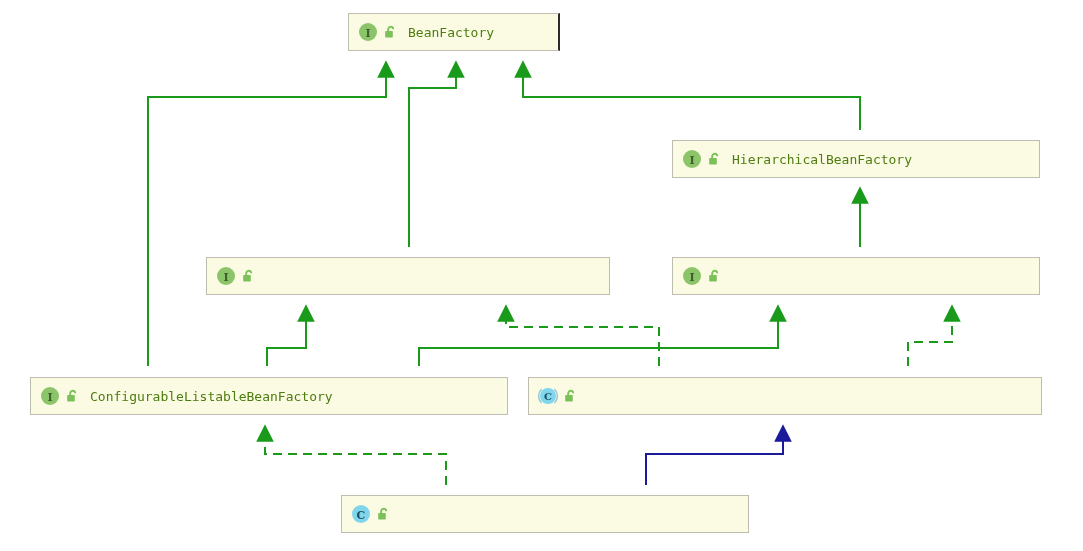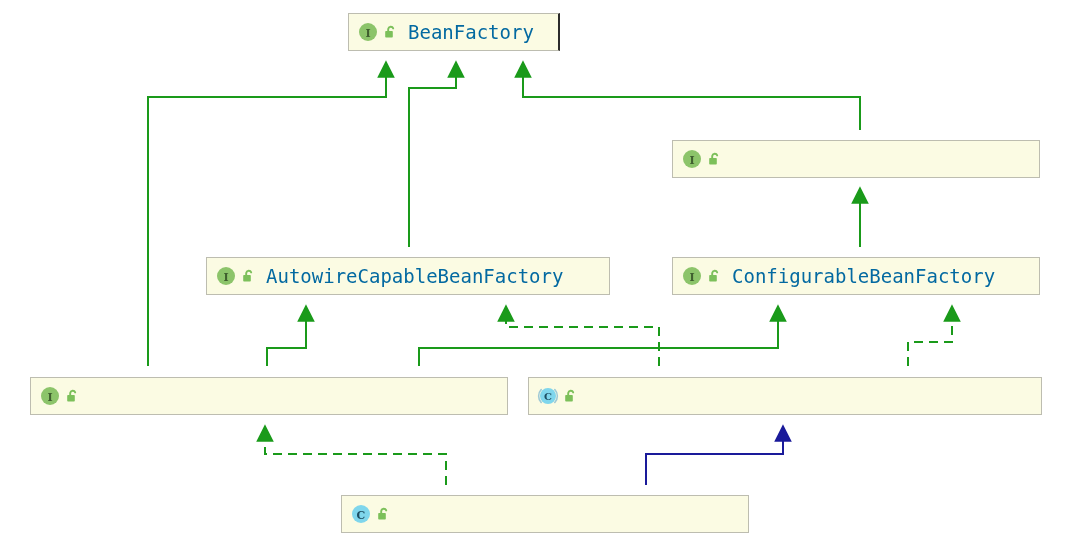--- a/index.html
+++ b/index.html
@@ -22,22 +22,22 @@
     align-items:center;
     height:38px;
     padding:0 10px 0 8px;
     white-space:nowrap;
   }
   .node.selected{
     border:1px solid #bdbdb0;
     border-right:2px solid #2b2b2b;
   }
   .node .label{
-    font-size:19px;
-    color:#0369a1;
+    font-size:13px;
+    color:#4d7c0f;
     letter-spacing:0px;
     line-height:19px;
   }
   .node.abstract .label{font-style:normal;}
 
   .icon{display:inline-block;flex:0 0 auto;line-height:0;}
   .kind-icon{width:22px;height:22px;margin-right:3px;}
   .lock-icon{width:16px;height:16px;margin-right:10px;}
 </style>
 </head>
@@ -102,52 +102,52 @@
       </div>
       <div class="node" style="left: 672px; top: 140px; width: 368px;">
         <span class="icon kind-icon"><svg viewBox="0 0 22 22" width="22" height="22">
             <circle cx="11" cy="11" r="9" fill="#8cc46a"></circle>
             <text x="11" y="15.5" text-anchor="middle" font-family="DejaVu Serif, serif" font-size="11" font-weight="bold" fill="#3f5f2f">I</text>
           </svg></span>
         <span class="icon lock-icon"><svg viewBox="0 0 16 16" width="16" height="16">
             <path d="M6.2 7.2 V4.9 a2.6 2.6 0 0 1 5.0 -0.5" stroke="#7cc05a" stroke-width="1.9" fill="none" stroke-linecap="round"></path>
             <rect x="3.2" y="7.0" width="7.6" height="6.6" rx="0.8" fill="#7cc05a"></rect>
           </svg></span>
+        <span class="label">HierarchicalBeanFactory</span>
       </div>
       <div class="node" style="left: 206px; top: 257px; width: 404px;">
         <span class="icon kind-icon"><svg viewBox="0 0 22 22" width="22" height="22">
             <circle cx="11" cy="11" r="9" fill="#8cc46a"></circle>
             <text x="11" y="15.5" text-anchor="middle" font-family="DejaVu Serif, serif" font-size="11" font-weight="bold" fill="#3f5f2f">I</text>
           </svg></span>
         <span class="icon lock-icon"><svg viewBox="0 0 16 16" width="16" height="16">
             <path d="M6.2 7.2 V4.9 a2.6 2.6 0 0 1 5.0 -0.5" stroke="#7cc05a" stroke-width="1.9" fill="none" stroke-linecap="round"></path>
             <rect x="3.2" y="7.0" width="7.6" height="6.6" rx="0.8" fill="#7cc05a"></rect>
           </svg></span>
-        <span class="label">AutowireCapableBeanFactory</span>
       </div>
       <div class="node" style="left: 672px; top: 257px; width: 368px;">
         <span class="icon kind-icon"><svg viewBox="0 0 22 22" width="22" height="22">
             <circle cx="11" cy="11" r="9" fill="#8cc46a"></circle>
             <text x="11" y="15.5" text-anchor="middle" font-family="DejaVu Serif, serif" font-size="11" font-weight="bold" fill="#3f5f2f">I</text>
           </svg></span>
         <span class="icon lock-icon"><svg viewBox="0 0 16 16" width="16" height="16">
             <path d="M6.2 7.2 V4.9 a2.6 2.6 0 0 1 5.0 -0.5" stroke="#7cc05a" stroke-width="1.9" fill="none" stroke-linecap="round"></path>
             <rect x="3.2" y="7.0" width="7.6" height="6.6" rx="0.8" fill="#7cc05a"></rect>
           </svg></span>
-        <span class="label">ConfigurableBeanFactory</span>
       </div>
       <div class="node" style="left: 30px; top: 377px; width: 478px;">
         <span class="icon kind-icon"><svg viewBox="0 0 22 22" width="22" height="22">
             <circle cx="11" cy="11" r="9" fill="#8cc46a"></circle>
             <text x="11" y="15.5" text-anchor="middle" font-family="DejaVu Serif, serif" font-size="11" font-weight="bold" fill="#3f5f2f">I</text>
           </svg></span>
         <span class="icon lock-icon"><svg viewBox="0 0 16 16" width="16" height="16">
             <path d="M6.2 7.2 V4.9 a2.6 2.6 0 0 1 5.0 -0.5" stroke="#7cc05a" stroke-width="1.9" fill="none" stroke-linecap="round"></path>
             <rect x="3.2" y="7.0" width="7.6" height="6.6" rx="0.8" fill="#7cc05a"></rect>
           </svg></span>
+        <span class="label">ConfigurableListableBeanFactory</span>
       </div>
       <div class="node abstract" style="left: 528px; top: 377px; width: 514px;">
         <span class="icon kind-icon"><svg viewBox="0 0 22 22" width="22" height="22">
             <circle cx="11" cy="11" r="8" fill="#7fd6ec"></circle>
             <text x="11" y="15" text-anchor="middle" font-family="DejaVu Serif, serif" font-size="10" font-weight="bold" fill="#1d4e62">C</text>
             <path d="M4.2 4.5 A9.5 9.5 0 0 0 4.2 17.5" stroke="#9ec9d6" stroke-width="1.6" fill="none" stroke-linecap="round"></path>
             <path d="M17.8 4.5 A9.5 9.5 0 0 1 17.8 17.5" stroke="#9ec9d6" stroke-width="1.6" fill="none" stroke-linecap="round"></path>
           </svg></span>
         <span class="icon lock-icon"><svg viewBox="0 0 16 16" width="16" height="16">
             <path d="M6.2 7.2 V4.9 a2.6 2.6 0 0 1 5.0 -0.5" stroke="#7cc05a" stroke-width="1.9" fill="none" stroke-linecap="round"></path>

